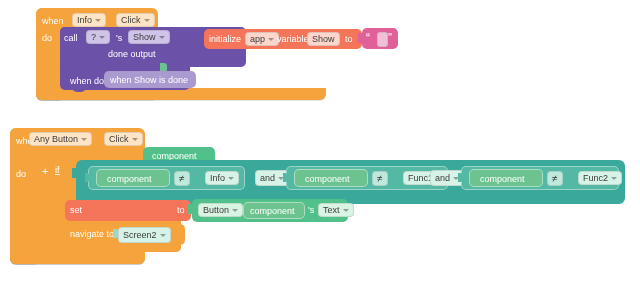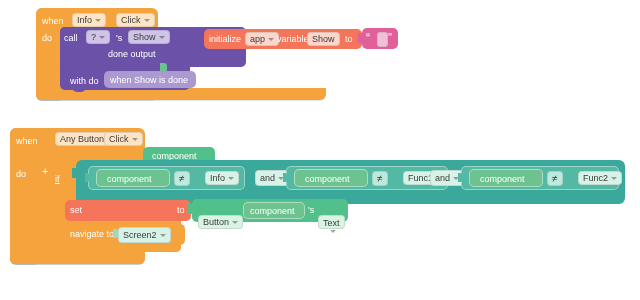--- a/index.html
+++ b/index.html
@@ -62,21 +62,21 @@
   .fld .caret {
     display: inline-block;
     margin-left: 3px;
     width: 0; height: 0;
     border-left: 3px solid transparent;
     border-right: 3px solid transparent;
     border-top: 3px solid rgba(0,0,0,.35);
   }
   .fld.pl   { background: #cfc4e8; border-color: rgba(0,0,0,.10); }
   .fld.teall{ background: #d7f2e6; border-color: rgba(0,0,0,.10); }
-  .fld.grn  { background: #d9f4e3; border-color: rgba(0,0,0,.10); margin-top: 12px; }
+  .fld.grn  { background: #d9f4e3; border-color: rgba(0,0,0,.10); }
   .fld.sal  { background: #fcd6cb; border-color: rgba(0,0,0,.10); }
   .fld.og   { background: #fde4c4; }
 
   .pillgreen {
     background: #6cc38f;
     border: 1px solid rgba(255,255,255,.45);
     border-radius: 5px;
   }
   .pillteal {
     background: #54b9a4;
@@ -149,21 +149,21 @@
   </div>
   <span class="lbl" style="left:116px; top:33px;">'s</span>
   <div class="fld pl" style="left:128px; top:30px;">
     <span class="txt">Show</span>
     <span class="caret"></span>
   </div>
   <span class="lbl" style="left:108px; top:49px;">done output</span>
 
   <div class="blk" style="left:160px; top:63px; width:7px; height:9px; background:#6cc38f; border-radius:0 3px 3px 0;"></div>
 
-  <span class="lbl" style="left:70px; top:76px;">with do</span>
+  <span class="lbl" style="left:70px; top:76px;">when do</span>
   <div class="blk lav" style="left:104px; top:71px; width:92px; height:17px;">
     <span class="lbl" style="left:6px; top:4px;">when Show is done</span>
   </div>
 
   <div class="blk salmon" style="left:204px; top:29px; width:158px; height:20px;"></div>
   <span class="lbl" style="left:209px; top:34px;">initialize</span>
   <div class="fld sal" style="left:245px; top:32px;">
     <span class="txt">app</span>
     <span class="caret"></span>
   </div>
@@ -177,40 +177,40 @@
   <div class="blk pinkblk" style="left:362px; top:28px; width:36px; height:21px;"></div>
   <span class="quote" style="left:366px; top:32px;">“</span>
   <div class="strfield" style="left:377px; top:32px; width:9px; height:13px;"></div>
   <span class="quote" style="left:388px; top:32px;">”</span>
 
   <div class="blk evt" style="left:10px; top:128px; width:135px; height:136px;"></div>
   <div class="blk evt" style="left:10px; top:128px; width:26px; height:136px; border-radius:6px 0 0 6px;"></div>
   <div class="blk evt" style="left:10px; top:250px; width:135px; height:14px; border-radius:0 0 6px 6px;"></div>
 
   <span class="lbl" style="left:16px; top:136px;">when</span>
-  <div class="fld og" style="left:55px; top:132px;">
+  <div class="fld og" style="left:29px; top:132px;">
     <span class="txt">Any Button</span>
     <span class="caret"></span>
   </div>
   <div class="fld og" style="left:104px; top:132px;">
     <span class="txt">Click</span>
     <span class="caret"></span>
   </div>
   <span class="lbl" style="left:16px; top:169px;">do</span>
 
   <div class="blk" style="left:137px; top:151px; width:8px; height:10px; background:#f5a33c; border-radius:0 3px 3px 0;"></div>
   <div class="blk green" style="left:143px; top:147px; width:72px; height:17px;">
     <span class="lbl" style="left:9px; top:4px;">component</span>
   </div>
 
   <div class="blk ctrl" style="left:36px; top:160px; width:145px; height:92px;"></div>
   <div class="blk ctrl" style="left:36px; top:160px; width:24px; height:92px; border-radius:5px 0 0 5px;"></div>
   <div class="blk ctrl" style="left:36px; top:240px; width:145px; height:12px; border-radius:0 0 5px 5px;"></div>
   <span class="plusicon" style="left:42px; top:166px;">+</span>
-  <span class="lbl" style="left:55px; top:174px;text-decoration:underline;">if</span>
+  <span class="lbl" style="left:55px; top:165px;text-decoration:underline;">if</span>
   <span class="lbl" style="left:66px; top:203px;">do</span>
   <span class="plusicon" style="left:82px; top:202px;">+</span>
 
   <div class="blk teal" style="left:76px; top:160px; width:549px; height:44px;"></div>
   <div class="blk" style="left:72px; top:168px; width:6px; height:10px; background:#3aa89a; border-radius:0 3px 3px 0;"></div>
 
   <div class="blk pillteal" style="left:88px; top:166px; width:157px; height:24px;"></div>
   <div class="blk" style="left:85px; top:173px; width:5px; height:9px; background:#54b9a4; border-radius:0 3px 3px 0;"></div>
   <div class="blk pillgreen" style="left:96px; top:169px; width:74px; height:18px;">
     <span class="lbl" style="left:10px; top:4px;">component</span>
@@ -269,21 +269,21 @@
   <div class="blk" style="left:188px; top:204px; width:7px; height:10px; background:#52c08a; border-radius:0 3px 3px 0;"></div>
   <div class="blk green" style="left:192px; top:199px; width:156px; height:23px;"></div>
   <div class="fld grn" style="left:198px; top:203px;">
     <span class="txt">Button</span>
     <span class="caret"></span>
   </div>
   <div class="blk pillgreen" style="left:243px; top:202px; width:62px; height:17px;">
     <span class="lbl" style="left:6px; top:3px;">component</span>
   </div>
   <span class="lbl" style="left:308px; top:205px;">'s</span>
-  <div class="fld grn" style="left:318px; top:203px;flex-direction:column;">
+  <div class="fld grn" style="left:318px; top:203px;">
     <span class="txt">Text</span>
     <span class="caret"></span>
   </div>
 
   <div class="blk ctrl" style="left:65px; top:224px; width:120px; height:21px;"></div>
   <div class="blk ctrl" style="left:75px; top:243px; width:13px; height:4px; border-radius:0 0 4px 4px;"></div>
   <span class="lbl" style="left:70px; top:229px;">navigate to</span>
   <div class="blk" style="left:113px; top:229px; width:6px; height:9px; background:#9ed8c0; border-radius:0 3px 3px 0;"></div>
   <div class="fld teall" style="left:118px; top:227px; height:16px;">
     <span class="txt">Screen2</span>

